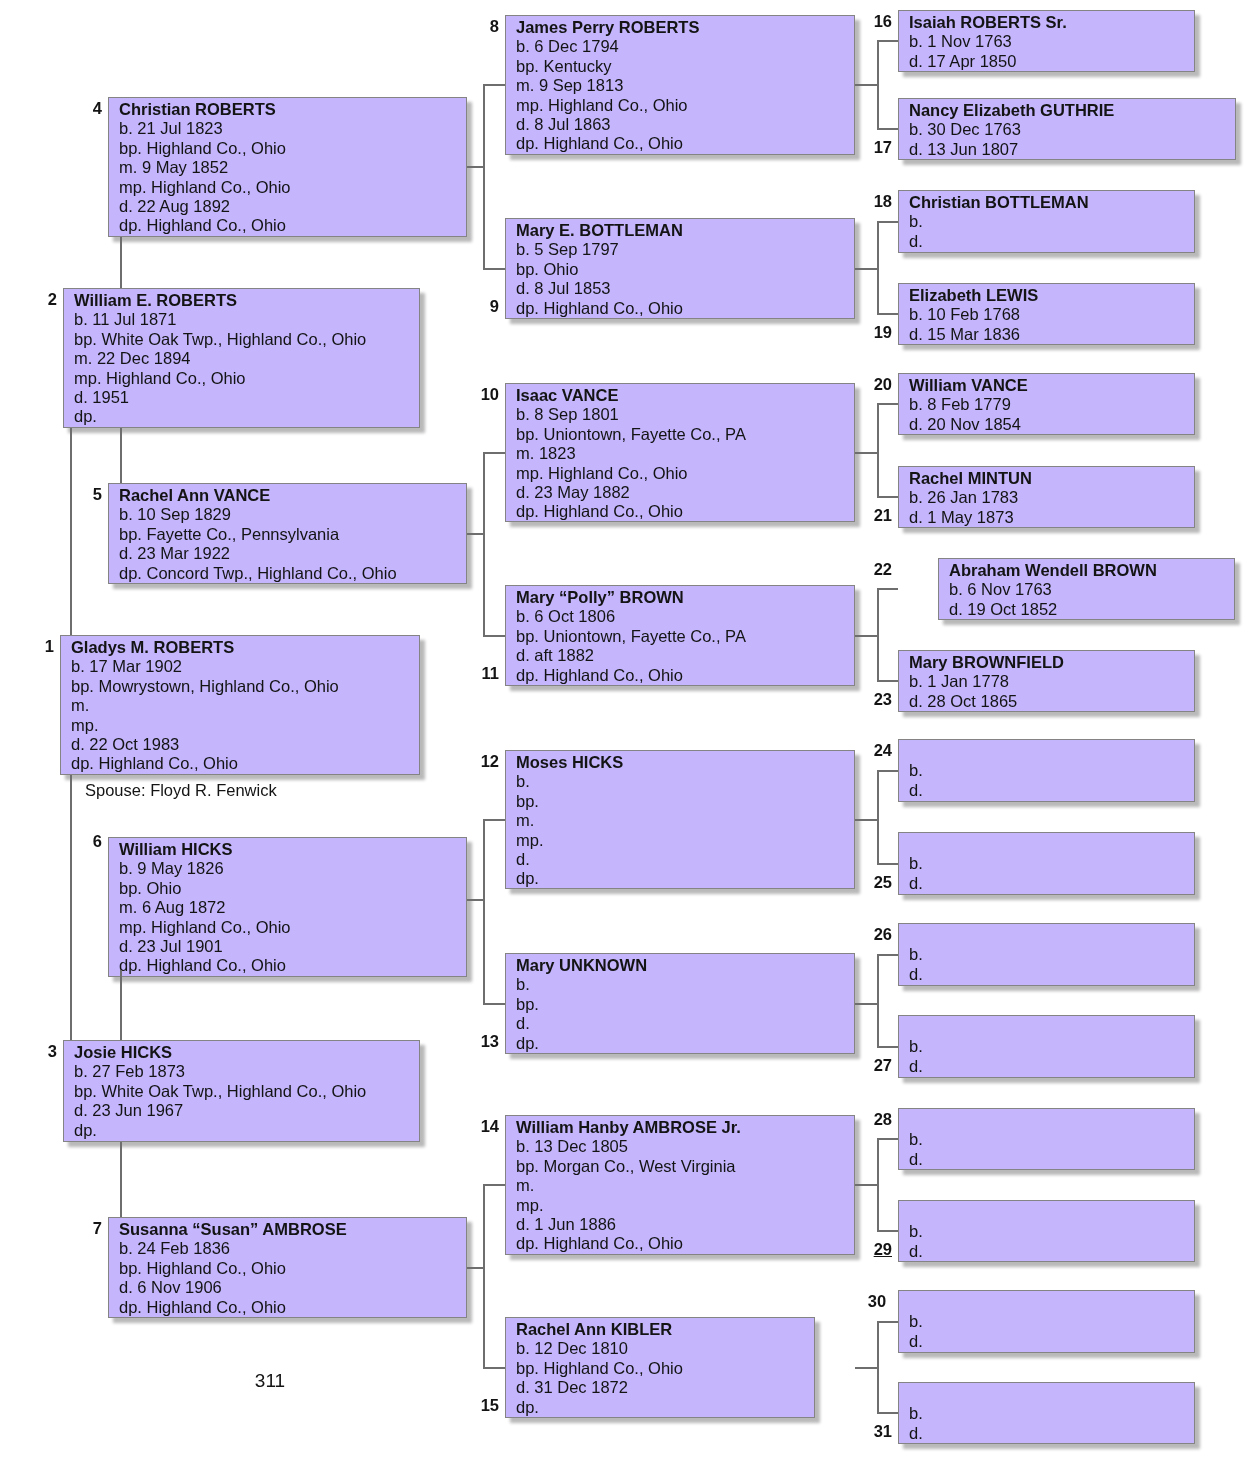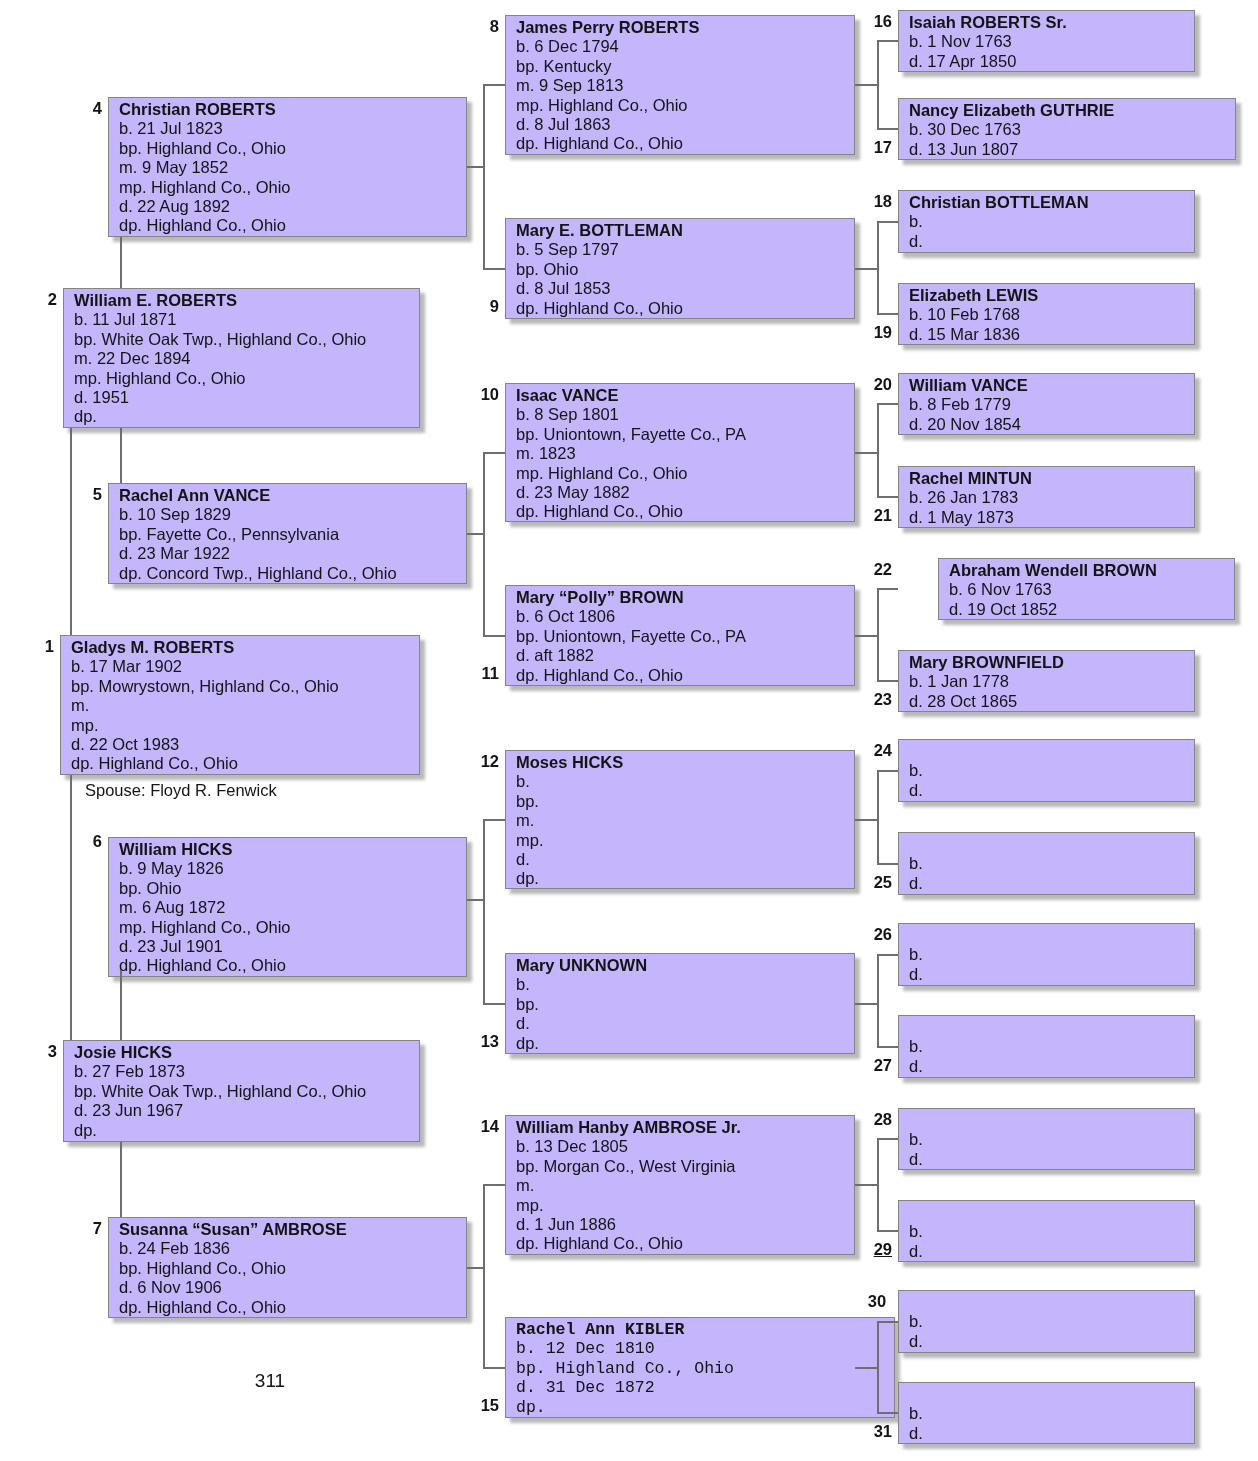--- a/index.html
+++ b/index.html
@@ -149,21 +149,21 @@
     <div class="person-box" style="left: 505px; top: 1115px; width: 350px; height: 140px;">
       <div class="person-name">William Hanby AMBROSE Jr.</div>
       <div class="person-line">b. 13 Dec 1805</div>
       <div class="person-line">bp. Morgan Co., West Virginia</div>
       <div class="person-line">m.</div>
       <div class="person-line">mp.</div>
       <div class="person-line">d. 1 Jun 1886</div>
       <div class="person-line">dp. Highland Co., Ohio</div>
     </div>
     <div class="person-number" style="left: 469px; top: 1117px;">14</div>
-    <div class="person-box" style="left: 505px; top: 1317px; width: 390px; height: 101px; font-family: Liberation Mono, monospace;">
+    <div class="person-box" style="left: 505px; top: 1317px; width: 310px; height: 101px;">
       <div class="person-name">Rachel Ann KIBLER</div>
       <div class="person-line">b. 12 Dec 1810</div>
       <div class="person-line">bp. Highland Co., Ohio</div>
       <div class="person-line">d. 31 Dec 1872</div>
       <div class="person-line">dp.</div>
     </div>
     <div class="person-number" style="left: 469px; top: 1396px;">15</div>
     <div class="person-box" style="left: 898px; top: 10px; width: 297px; height: 62px;">
       <div class="person-name">Isaiah ROBERTS Sr.</div>
       <div class="person-line">b. 1 Nov 1763</div>

